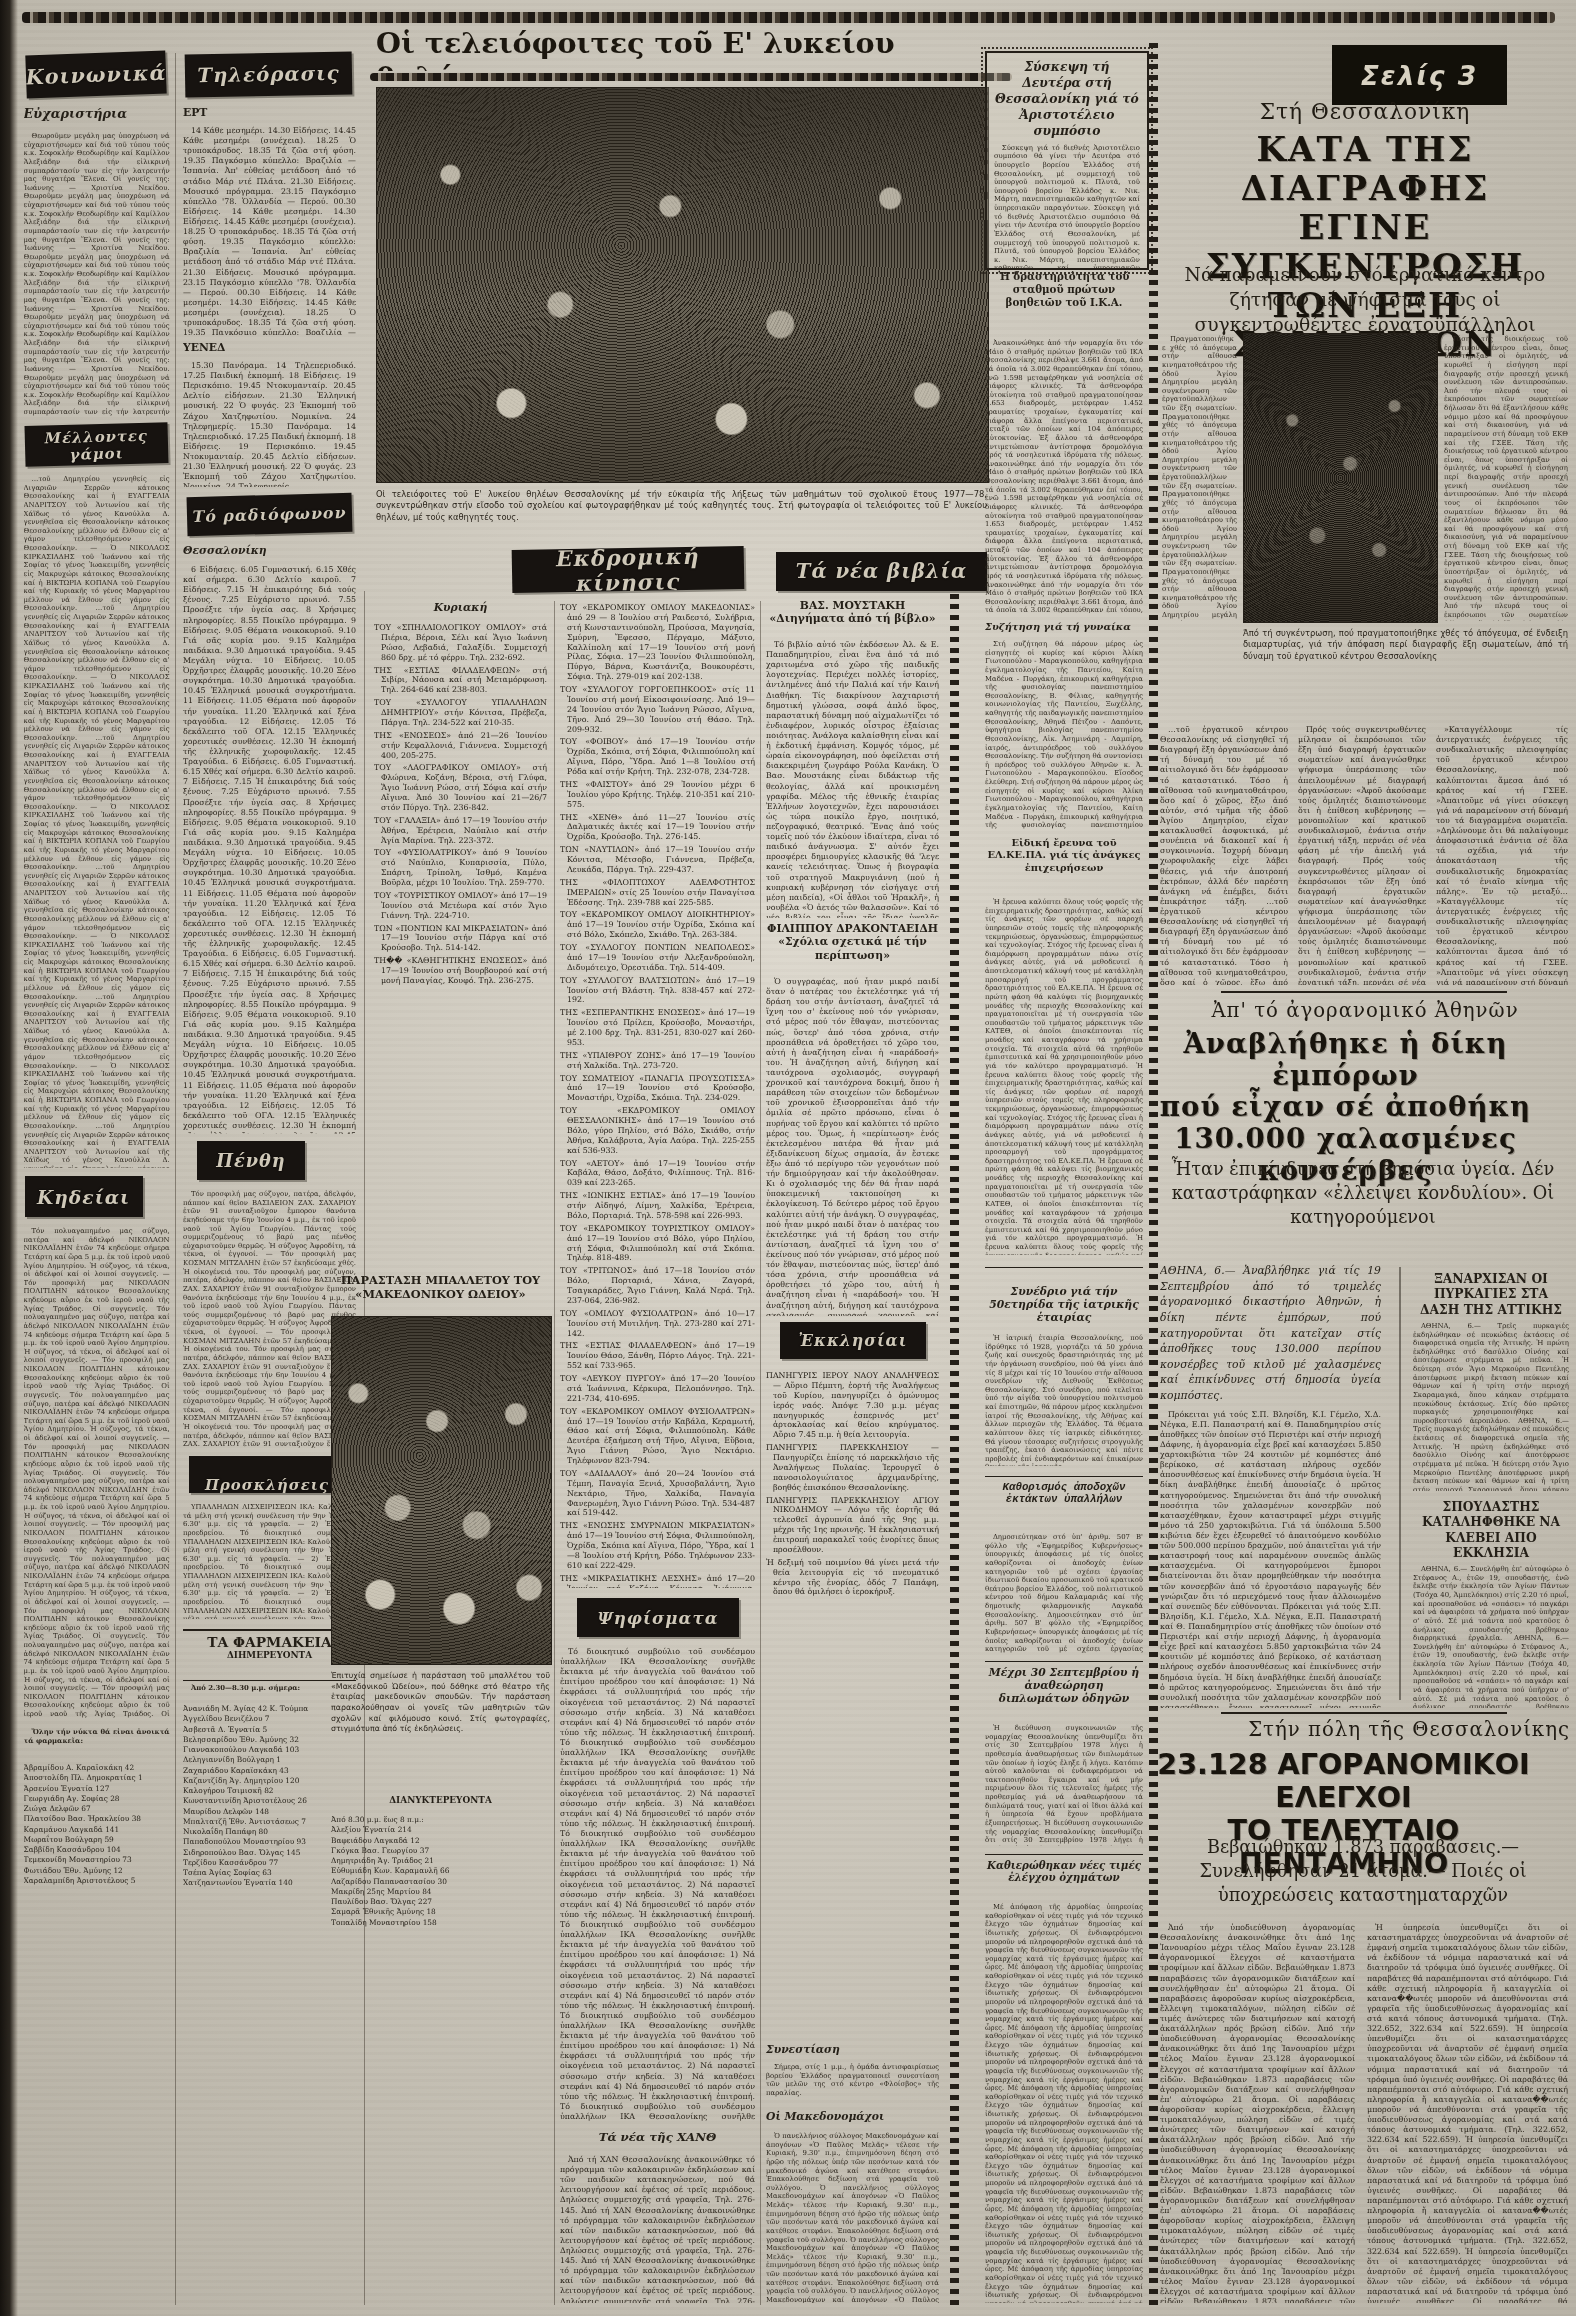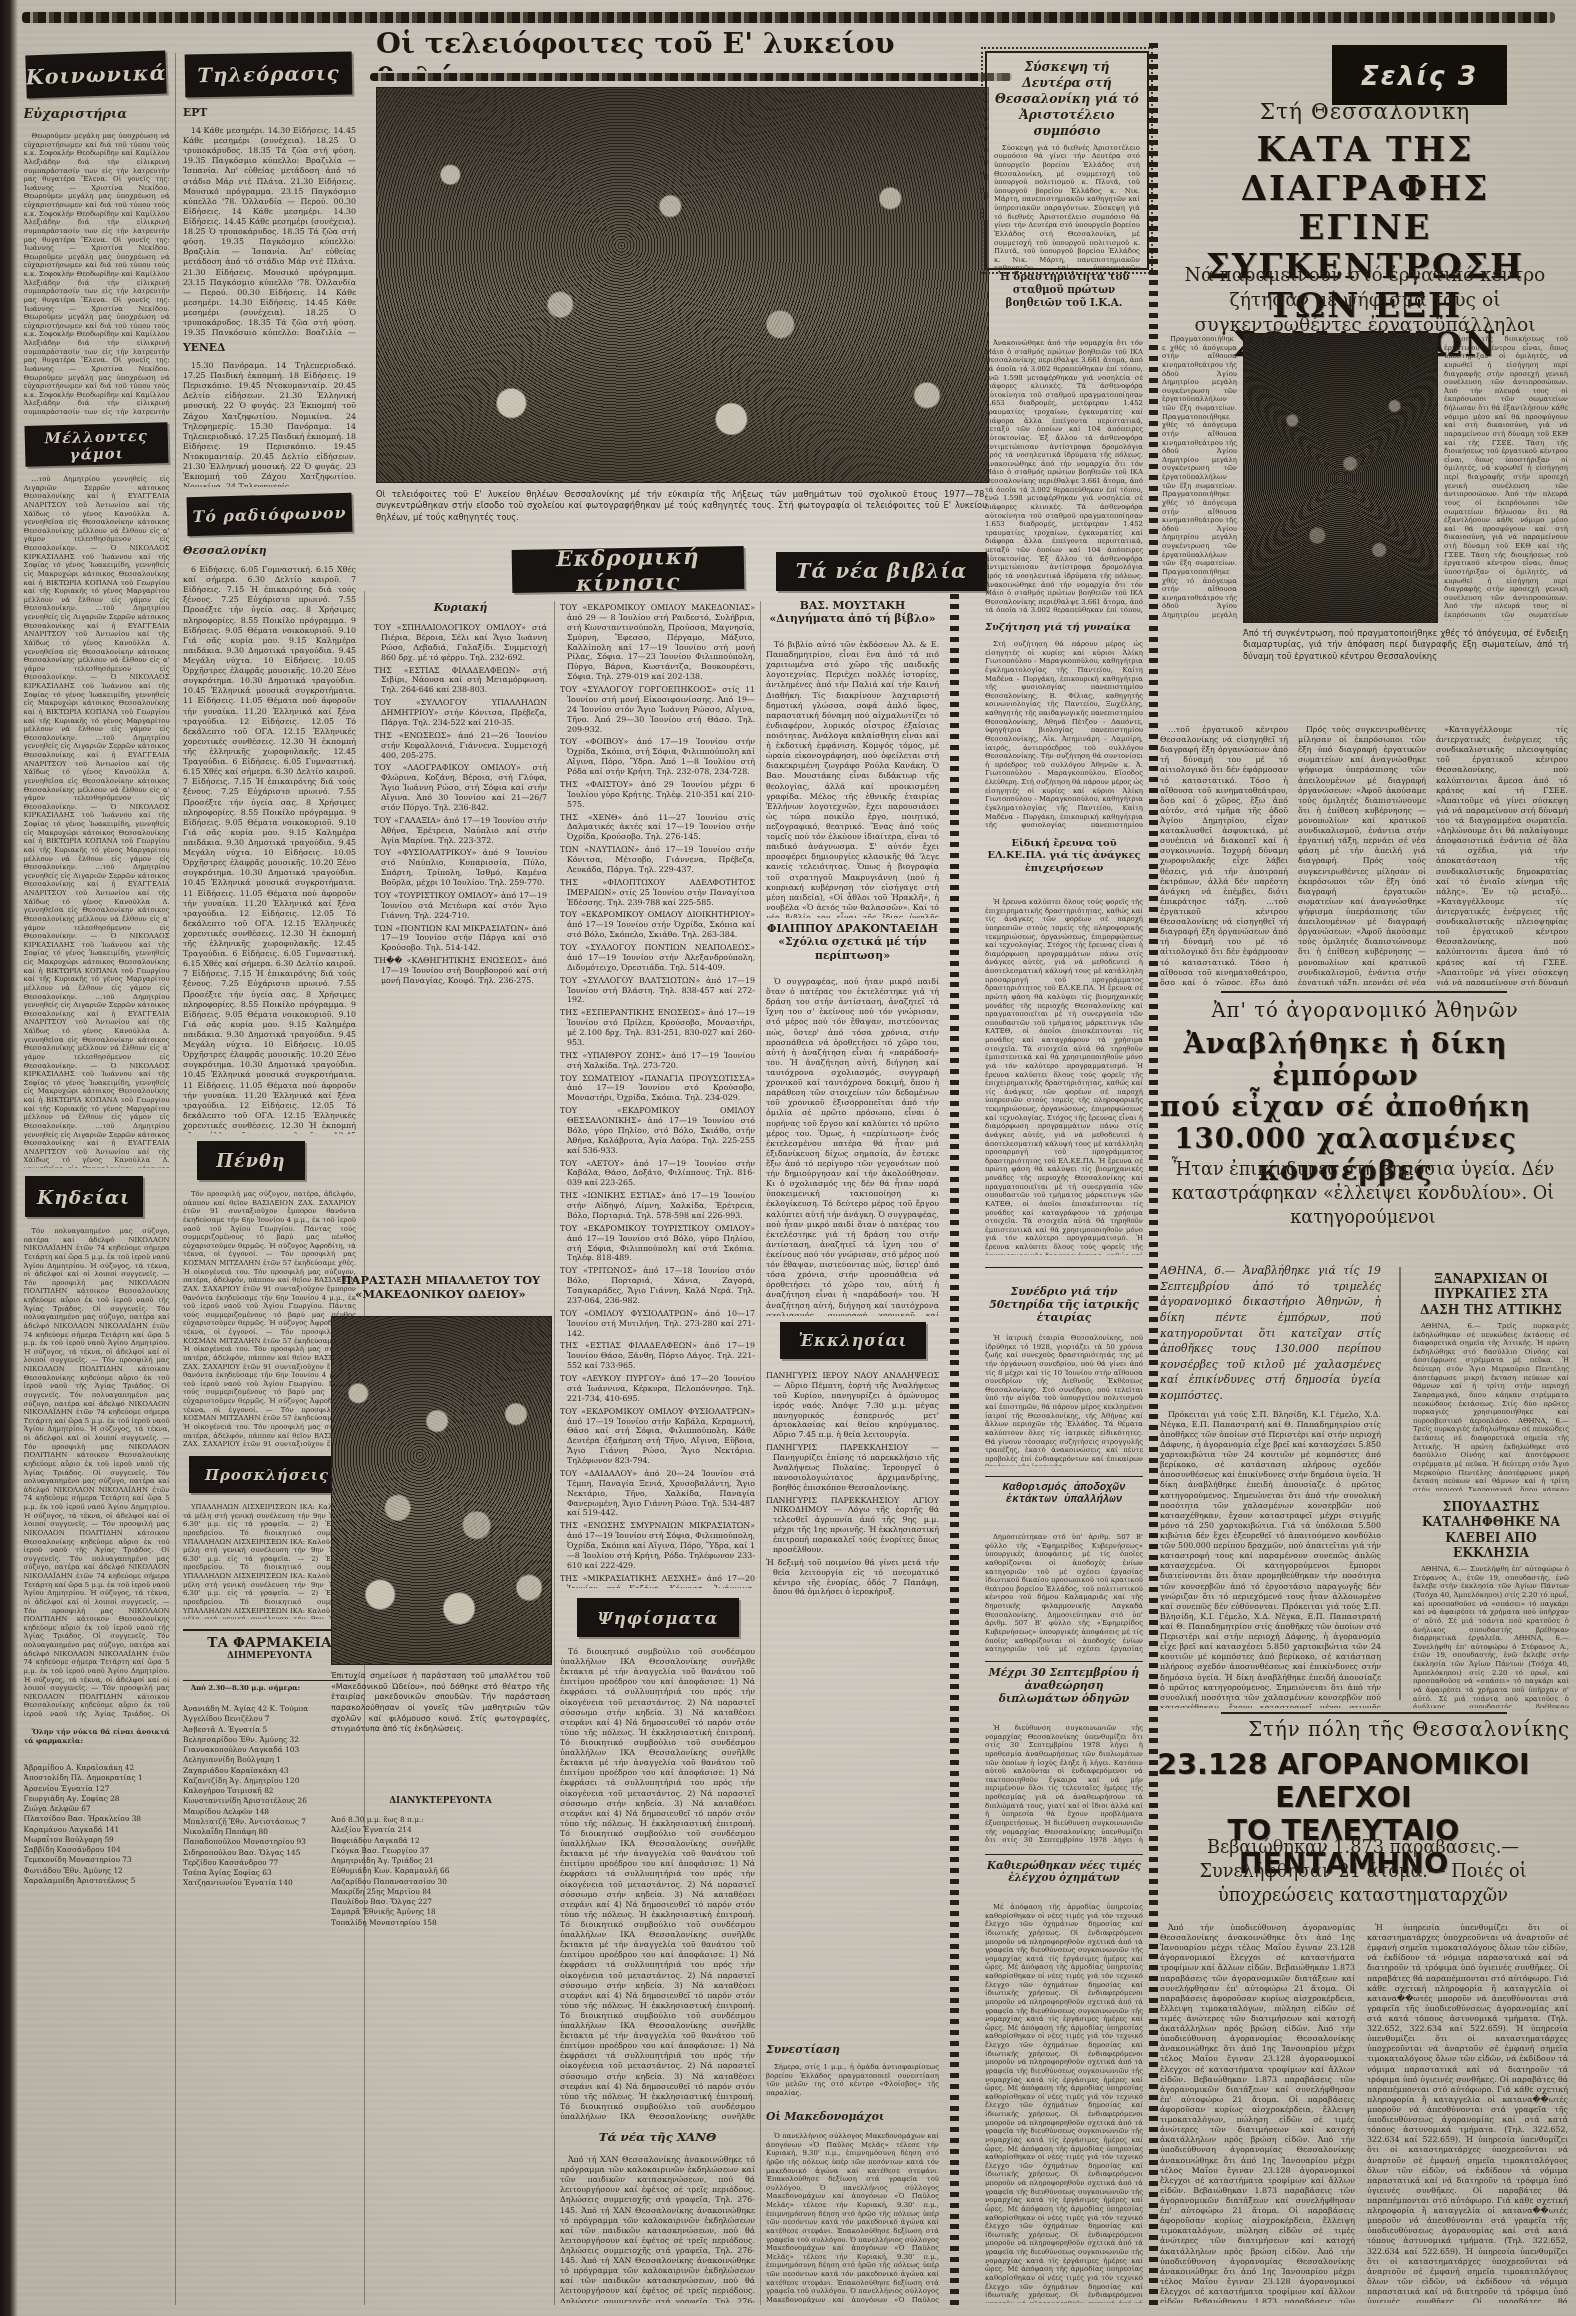--- a/index.html
+++ b/index.html
@@ -136,21 +136,21 @@
       <span>Τό ραδιόφωνον</span>
     </div>
   <div class="col" style="left:183px;top:544px;width:173px;height:17.7px;">
       <div class="h-it" style="font-size:10.8px;">Θεσσαλονίκη</div>
     </div>
   <div class="col body" style="left:183px;top:565px;width:173px;height:569px;">6 Εἰδήσεις. 6.05 Γυμναστική. 6.15 Χθές καί σήμερα. 6.30 Δελτίο καιροῦ. 7 Εἰδήσεις. 7.15 Ἡ ἐπικαιρότης διά τούς ξένους. 7.25 Εὐχάριστο πρωινό. 7.55 Προσέξτε τήν ὑγεία σας. 8 Χρήσιμες πληροφορίες. 8.55 Ποικίλο πρόγραμμα. 9 Εἰδήσεις. 9.05 Θέματα νοικοκυριοῦ. 9.10 Γιά σᾶς κυρία μου. 9.15 Καλημέρα παιδάκια. 9.30 Δημοτικά τραγούδια. 9.45 Μεγάλη νύχτα. 10 Εἰδήσεις. 10.05 Ὀρχῆστρες ἐλαφρᾶς μουσικῆς. 10.20 Ξένο συγκρότημα. 10.30 Δημοτικά τραγούδια. 10.45 Ἑλληνικά μουσικά συγκροτήματα. 11 Εἰδήσεις. 11.05 Θέματα πού ἀφοροῦν τήν γυναίκα. 11.20 Ἑλληνικά καί ξένα τραγούδια. 12 Εἰδήσεις. 12.05 Τό δεκάλεπτο τοῦ ΟΓΑ. 12.15 Ἑλληνικές χορευτικές συνθέσεις. 12.30 Ἡ ἐκπομπή τῆς ἑλληνικῆς χωροφυλακῆς. 12.45 Τραγούδια. 6 Εἰδήσεις. 6.05 Γυμναστική. 6.15 Χθές καί σήμερα. 6.30 Δελτίο καιροῦ. 7 Εἰδήσεις. 7.15 Ἡ ἐπικαιρότης διά τούς ξένους. 7.25 Εὐχάριστο πρωινό. 7.55 Προσέξτε τήν ὑγεία σας. 8 Χρήσιμες πληροφορίες. 8.55 Ποικίλο πρόγραμμα. 9 Εἰδήσεις. 9.05 Θέματα νοικοκυριοῦ. 9.10 Γιά σᾶς κυρία μου. 9.15 Καλημέρα παιδάκια. 9.30 Δημοτικά τραγούδια. 9.45 Μεγάλη νύχτα. 10 Εἰδήσεις. 10.05 Ὀρχῆστρες ἐλαφρᾶς μουσικῆς. 10.20 Ξένο συγκρότημα. 10.30 Δημοτικά τραγούδια. 10.45 Ἑλληνικά μουσικά συγκροτήματα. 11 Εἰδήσεις. 11.05 Θέματα πού ἀφοροῦν τήν γυναίκα. 11.20 Ἑλληνικά καί ξένα τραγούδια. 12 Εἰδήσεις. 12.05 Τό δεκάλεπτο τοῦ ΟΓΑ. 12.15 Ἑλληνικές χορευτικές συνθέσεις. 12.30 Ἡ ἐκπομπή τῆς ἑλληνικῆς χωροφυλακῆς. 12.45 Τραγούδια. 6 Εἰδήσεις. 6.05 Γυμναστική. 6.15 Χθές καί σήμερα. 6.30 Δελτίο καιροῦ. 7 Εἰδήσεις. 7.15 Ἡ ἐπικαιρότης διά τούς ξένους. 7.25 Εὐχάριστο πρωινό. 7.55 Προσέξτε τήν ὑγεία σας. 8 Χρήσιμες πληροφορίες. 8.55 Ποικίλο πρόγραμμα. 9 Εἰδήσεις. 9.05 Θέματα νοικοκυριοῦ. 9.10 Γιά σᾶς κυρία μου. 9.15 Καλημέρα παιδάκια. 9.30 Δημοτικά τραγούδια. 9.45 Μεγάλη νύχτα. 10 Εἰδήσεις. 10.05 Ὀρχῆστρες ἐλαφρᾶς μουσικῆς. 10.20 Ξένο συγκρότημα. 10.30 Δημοτικά τραγούδια. 10.45 Ἑλληνικά μουσικά συγκροτήματα. 11 Εἰδήσεις. 11.05 Θέματα πού ἀφοροῦν τήν γυναίκα. 11.20 Ἑλληνικά καί ξένα τραγούδια. 12 Εἰδήσεις. 12.05 Τό δεκάλεπτο τοῦ ΟΓΑ. 12.15 Ἑλληνικές χορευτικές συνθέσεις. 12.30 Ἡ ἐκπομπή τῆς ἑλληνικῆς χωροφυλακῆς. 12.45 Τραγούδια.</div>
   <div class="banner" style="left:197px;top:1141px;width:108px;height:39px;font-size:17.7px;">
       <span>Πένθη</span>
     </div>
   <div class="col body sm" style="left:183px;top:1190px;width:173px;height:258px;">Τόν προσφιλή μας σύζυγον, πατέρα, ἀδελφόν, πάππον καί θεῖον ΒΑΣΙΛΕΙΟΝ ΖΑΧ. ΣΑΧΑΡΙΟΥ ἐτῶν 91 συνταξιοῦχον ἔμπορον θανόντα ἐκηδεύσαμε τήν 6ην Ἰουνίου 4 μ.μ., ἐκ τοῦ ἱεροῦ ναοῦ τοῦ Ἁγίου Γεωργίου. Πάντας τούς συμμεριζομένους τό βαρύ μας πένθος εὐχαριστοῦμεν θερμῶς. Ἡ σύζυγος Ἀφροδίτη, τά τέκνα, οἱ ἐγγονοί. — Τόν προσφιλή μας ΚΟΣΜΑΝ ΜΙΤΖΑΛΗΝ ἐτῶν 57 ἐκηδεύσαμε χθές. Ἡ οἰκογένειά του. Τόν προσφιλή μας σύζυγον, πατέρα, ἀδελφόν, πάππον καί θεῖον ΒΑΣΙΛΕΙΟΝ ΖΑΧ. ΣΑΧΑΡΙΟΥ ἐτῶν 91 συνταξιοῦχον ἔμπορον θανόντα ἐκηδεύσαμε τήν 6ην Ἰουνίου 4 μ.μ., ἐκ τοῦ ἱεροῦ ναοῦ τοῦ Ἁγίου Γεωργίου. Πάντας τούς συμμεριζομένους τό βαρύ μας πένθος εὐχαριστοῦμεν θερμῶς. Ἡ σύζυγος Ἀφροδίτη, τά τέκνα, οἱ ἐγγονοί. — Τόν προσφιλή μας ΚΟΣΜΑΝ ΜΙΤΖΑΛΗΝ ἐτῶν 57 ἐκηδεύσαμε χθές. Ἡ οἰκογένειά του. Τόν προσφιλή μας σύζυγον, πατέρα, ἀδελφόν, πάππον καί θεῖον ΒΑΣΙΛΕΙΟΝ ΖΑΧ. ΣΑΧΑΡΙΟΥ ἐτῶν 91 συνταξιοῦχον ἔμπορον θανόντα ἐκηδεύσαμε τήν 6ην Ἰουνίου 4 μ.μ., ἐκ τοῦ ἱεροῦ ναοῦ τοῦ Ἁγίου Γεωργίου. Πάντας τούς συμμεριζομένους τό βαρύ μας πένθος εὐχαριστοῦμεν θερμῶς. Ἡ σύζυγος Ἀφροδίτη, τά τέκνα, οἱ ἐγγονοί. — Τόν προσφιλή μας ΚΟΣΜΑΝ ΜΙΤΖΑΛΗΝ ἐτῶν 57 ἐκηδεύσαμε χθές. Ἡ οἰκογένειά του. Τόν προσφιλή μας σύζυγον, πατέρα, ἀδελφόν, πάππον καί θεῖον ΒΑΣΙΛΕΙΟΝ ΖΑΧ. ΣΑΧΑΡΙΟΥ ἐτῶν 91 συνταξιοῦχον ἔμπορον θανόντα ἐκηδεύσαμε τήν 6ην Ἰουνίου 4 μ.μ., ἐκ τοῦ ἱεροῦ ναοῦ τοῦ Ἁγίου Γεωργίου. Πάντας τούς συμμεριζομένους τό βαρύ μας πένθος εὐχαριστοῦμεν θερμῶς. Ἡ σύζυγος Ἀφροδίτη, τά τέκνα, οἱ ἐγγονοί. — Τόν προσφιλή μας ΚΟΣΜΑΝ ΜΙΤΖΑΛΗΝ ἐτῶν 57 ἐκηδεύσαμε χθές. Ἡ οἰκογένειά του.</div>
-  <div class="banner" style="left:189px;top:1456px;width:156px;height:37px;font-size:14.8px;">
+  <div class="banner" style="left:189px;top:1456px;width:156px;height:37px;font-size:14.8px;align-items:flex-end;">
       <span>Προσκλήσεις</span>
     </div>
   <div class="col body sm" style="left:183px;top:1503px;width:173px;height:116px;">ΥΠΑΛΛΗΛΩΝ ΛΙΣΧΕΙΡΙΣΕΩΝ ΙΚΑ: Καλοῦνται τά μέλη στή γενική συνέλευση τήν 9ην Ἰουνίου 6.30' μ.μ. εἰς τά γραφεῖα. — 2) Ἐκλογής προεδρείου. Τό διοικητικό συμβούλιο. ΥΠΑΛΛΗΛΩΝ ΛΙΣΧΕΙΡΙΣΕΩΝ ΙΚΑ: Καλοῦνται τά μέλη στή γενική συνέλευση τήν 9ην Ἰουνίου 6.30' μ.μ. εἰς τά γραφεῖα. — 2) Ἐκλογής προεδρείου. Τό διοικητικό συμβούλιο. ΥΠΑΛΛΗΛΩΝ ΛΙΣΧΕΙΡΙΣΕΩΝ ΙΚΑ: Καλοῦνται τά μέλη στή γενική συνέλευση τήν 9ην Ἰουνίου 6.30' μ.μ. εἰς τά γραφεῖα. — 2) Ἐκλογής προεδρείου. Τό διοικητικό συμβούλιο. ΥΠΑΛΛΗΛΩΝ ΛΙΣΧΕΙΡΙΣΕΩΝ ΙΚΑ: Καλοῦνται τά μέλη στή γενική συνέλευση τήν 9ην Ἰουνίου 6.30' μ.μ. εἰς τά γραφεῖα. — 2) Ἐκλογής προεδρείου. Τό διοικητικό συμβούλιο.</div>
   <div class="col" style="left:183px;top:1629px;width:173px;height:49px;border-top:2px solid #241f18;border-bottom:1px solid #241f18;">
     <div class="h-sec" style="font-size:13.8px;margin-top:3px;">ΤΑ ΦΑΡΜΑΚΕΙΑ</div>
     <div class="h-sec" style="font-size:8.9px;">ΔΙΗΜΕΡΕΥΟΝΤΑ</div>
   </div>
   <div class="col body sm" style="left:183px;top:1684px;width:173px;height:15.8px;font-weight:bold;">Ἀπό 2.30—8.30 μ.μ. σήμερα:</div>
   <div class="col lst tight" style="left:183px;top:1704px;width:173px;height:599px;">
       <p>Ἀνανιάδη Μ. Ἁγίας 42 Κ. Τούμπα</p>

